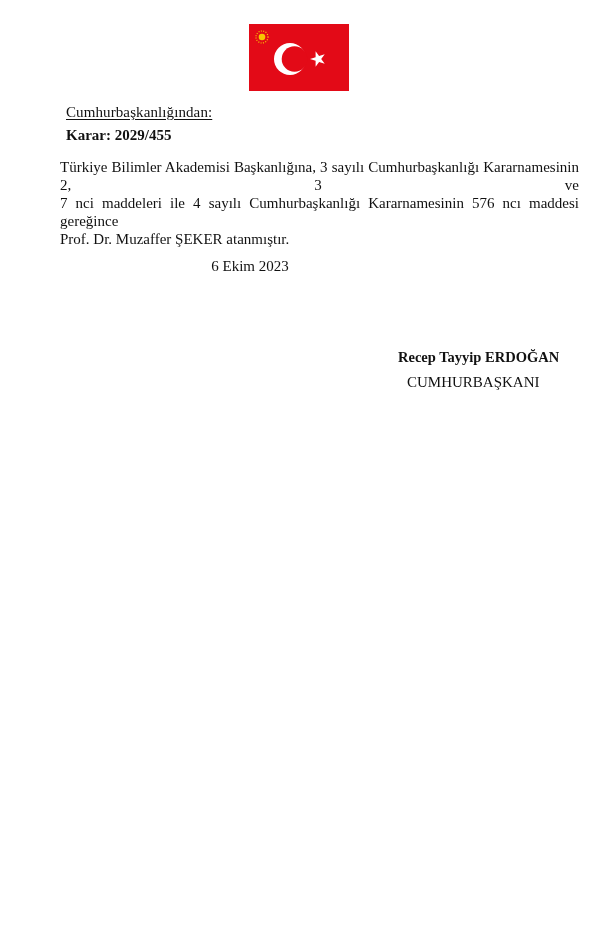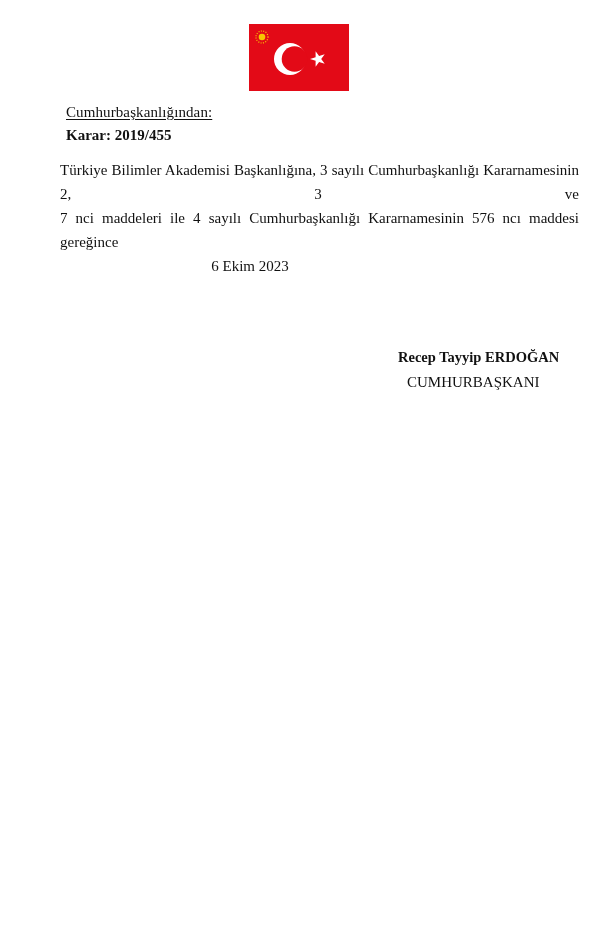--- a/index.html
+++ b/index.html
@@ -2,21 +2,21 @@
 <html><head>
 <meta charset="utf-8">
 <style>
   html, body { margin:0; padding:0; background:#ffffff; }
   body { width:600px; height:943px; position:relative; overflow:hidden;
          font-family:"Liberation Serif", "DejaVu Serif", serif; color:#111; }
   .flag { position:absolute; left:249px; top:24px; width:100px; height:67px; background:#e30a17; }
   .flag svg { display:block; }
   .heading { position:absolute; left:66px; top:104px; font-size:15px; text-decoration:underline; text-underline-offset:2px; letter-spacing:0.1px; }
   .decision { position:absolute; left:66px; top:127px; font-size:15px; font-weight:bold; }
-  .body-text { position:absolute; left:60px; top:158px; width:519px; font-size:15px; line-height:24px; text-align:justify; text-align-last:left; }
+  .body-text { position:absolute; left:60px; top:158px; width:519px; font-size:15px; line-height:18px; text-align:justify; text-align-last:left; }
   .date { position:absolute; left:0; width:500px; top:258px; text-align:center; font-size:15px; }
   .signer { position:absolute; left:374px; top:349px; font-size:14.5px; font-weight:bold;margin-left:24px; }
   .signer-title { position:absolute; left:407px; top:374px; font-size:15px; }
 </style>
 </head>
 <body>
 
 <div class="flag">
   <svg width="100" height="67" viewBox="0 0 100 67">
     <rect width="100" height="67" fill="#e30a17"></rect>
@@ -24,23 +24,24 @@
       <circle cx="13" cy="13" r="6" fill="none" stroke="#f7c600" stroke-width="1.2" stroke-dasharray="1 1.4"></circle>
       <circle cx="13" cy="13" r="3.3" fill="#f7c600"></circle>
     </g>
     <circle cx="41" cy="35" r="16" fill="#ffffff"></circle>
     <circle cx="45.5" cy="35" r="12.8" fill="#e30a17"></circle>
     <polygon fill="#ffffff" points="61,35 66.6,36.8 66.6,42.7 70.1,37.9 75.7,39.7 72.2,35 75.7,30.3 70.1,32.1 66.6,27.3 66.6,33.2" transform="rotate(0 68 35)"></polygon>
   </svg>
 </div>
 
 <div class="heading">Cumhurbaşkanlığından:</div>
-<div class="decision">Karar: 2019/455</div>
+<div class="decision">Karar: 2029/455</div>
 
 <div class="body-text">
   <div style="text-align:justify;text-align-last:justify;">Türkiye Bilimler Akademisi Başkanlığına, 3 sayılı Cumhurbaşkanlığı Kararnamesinin 2, 3 ve</div>
   <div style="text-align:justify;text-align-last:justify;font-family:Liberation Serif, serif;">7 nci maddeleri ile 4 sayılı Cumhurbaşkanlığı Kararnamesinin 576 ncı maddesi gereğince</div>
+  <div>Prof. Dr. Muzaffer ŞEKER atanmıştır.</div>
 </div>
 
 <div class="date">6 Ekim 2023</div>
 
 <div class="signer">Recep Tayyip ERDOĞAN</div>
 <div class="signer-title">CUMHURBAŞKANI</div>
 
 </body></html>

